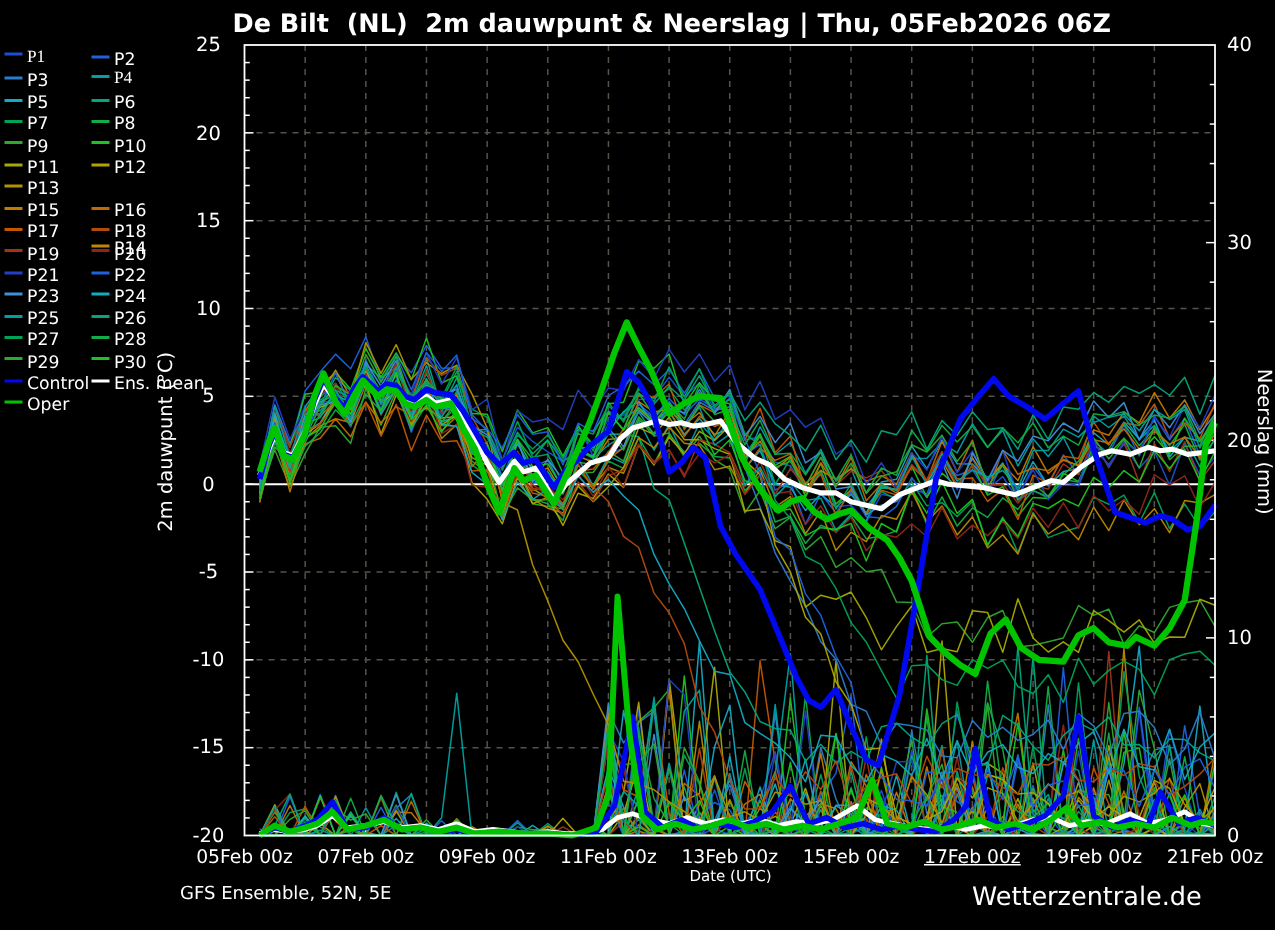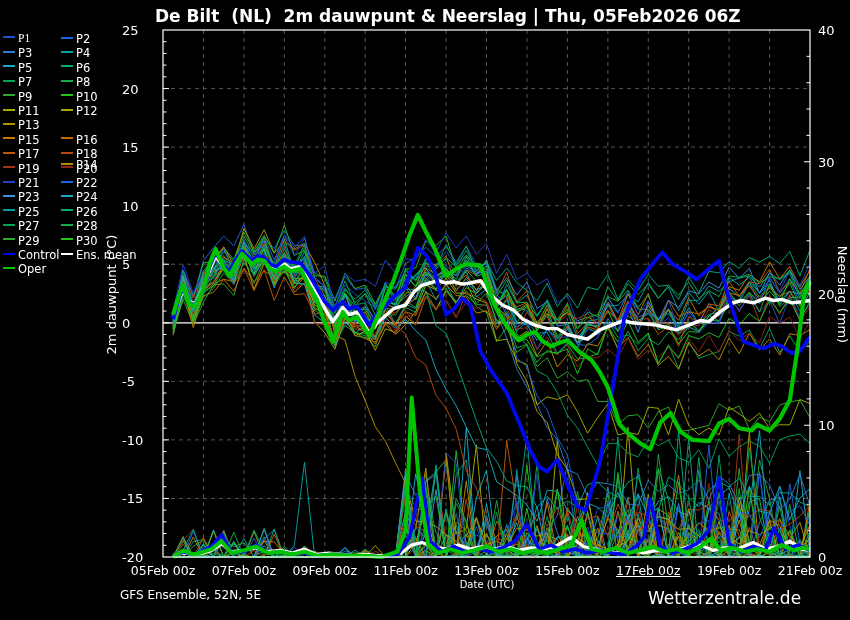--- a/index.html
+++ b/index.html
@@ -3,41 +3,41 @@
 <meta charset="utf-8">
 <style>
   html,body{margin:0;padding:0;background:#000;}
   .stage{position:relative;width:850px;height:620px;background:#000;overflow:hidden;
          font-family:"DejaVu Sans","Liberation Sans",sans-serif;color:#fff;}
   .title{position:absolute;left:155px;top:6px;font-size:17px;font-weight:bold;white-space:pre;}
   #plot{position:absolute;left:0;top:0;}
   .leg-item{position:absolute;height:14px;font-size:11.5px;white-space:nowrap;}
   .leg-swatch{display:inline-block;width:12px;height:2px;vertical-align:middle;margin-right:3px;position:relative;top:-2px;}
   .tick{position:absolute;font-size:13px;line-height:13px;}
-  .tick.left{width:34px;text-align:left;}
+  .tick.left{width:34px;text-align:center;}
   .tick.right{text-align:left;}
   .xtick{position:absolute;font-size:12.5px;line-height:13px;width:80px;text-align:center;}
   .ylabel-left{position:absolute;left:-39px;top:287px;width:300px;text-align:center;font-size:13px;
                transform:rotate(-90deg);}
   .ylabel-right{position:absolute;left:692px;top:287px;width:300px;text-align:center;font-size:13px;
                transform:rotate(90deg);}
   .xlabel{position:absolute;left:407px;top:579px;width:160px;text-align:center;font-size:10px;}
   .footer-left{position:absolute;left:120px;top:588px;font-size:12px;}
   .footer-right{position:absolute;left:648px;top:588px;font-size:17px;}
 </style>
 </head>
 <body>
 
 <div class="stage">
   <div class="title">De Bilt  (NL)  2m dauwpunt &amp; Neerslag | Thu, 05Feb2026 06Z</div>
   <div id="legend">
       <div class="leg-item" style="left: 3px; top: 32px; font-family: Liberation Serif, serif;"><span class="leg-swatch" style="background: rgb(29, 79, 209);"></span><span>P1</span></div>
       <div class="leg-item" style="left: 61px; top: 32px;"><span class="leg-swatch" style="background: rgb(30, 98, 224);"></span><span>P2</span></div>
       <div class="leg-item" style="left: 3px; top: 46.4px;"><span class="leg-swatch" style="background: rgb(43, 124, 204);"></span><span>P3</span></div>
-      <div class="leg-item" style="left: 61px; top: 46.4px;"><span class="leg-swatch" style="background: rgb(0, 160, 164);"></span><span>P4</span></div>
+      <div class="leg-item" style="left: 61px; top: 46.4px; font-family: Liberation Serif, serif;"><span class="leg-swatch" style="background: rgb(0, 160, 164);"></span><span>P4</span></div>
       <div class="leg-item" style="left: 3px; top: 60.8px;"><span class="leg-swatch" style="background: rgb(20, 170, 196);"></span><span>P5</span></div>
       <div class="leg-item" style="left: 61px; top: 60.8px;"><span class="leg-swatch" style="background: rgb(0, 168, 124);"></span><span>P6</span></div>
       <div class="leg-item" style="left: 3px; top: 75.2px;"><span class="leg-swatch" style="background: rgb(0, 163, 86);"></span><span>P7</span></div>
       <div class="leg-item" style="left: 61px; top: 75.2px;"><span class="leg-swatch" style="background: rgb(18, 173, 70);"></span><span>P8</span></div>
       <div class="leg-item" style="left: 3px; top: 89.6px;"><span class="leg-swatch" style="background: rgb(47, 168, 47);"></span><span>P9</span></div>
       <div class="leg-item" style="left: 61px; top: 89.6px;"><span class="leg-swatch" style="background: rgb(30, 196, 30);"></span><span>P10</span></div>
       <div class="leg-item" style="left: 3px; top: 104px;"><span class="leg-swatch" style="background: rgb(168, 170, 0);"></span><span>P11</span></div>
       <div class="leg-item" style="left: 61px; top: 104px;"><span class="leg-swatch" style="background: rgb(178, 164, 0);"></span><span>P12</span></div>
       <div class="leg-item" style="left: 3px; top: 118.4px;"><span class="leg-swatch" style="background: rgb(178, 146, 0);"></span><span>P13</span></div>
       <div class="leg-item" style="left: 61px; top: 118.4px; margin-top: 40px;"><span class="leg-swatch" style="background: rgb(187, 136, 0);"></span><span>P14</span></div>

